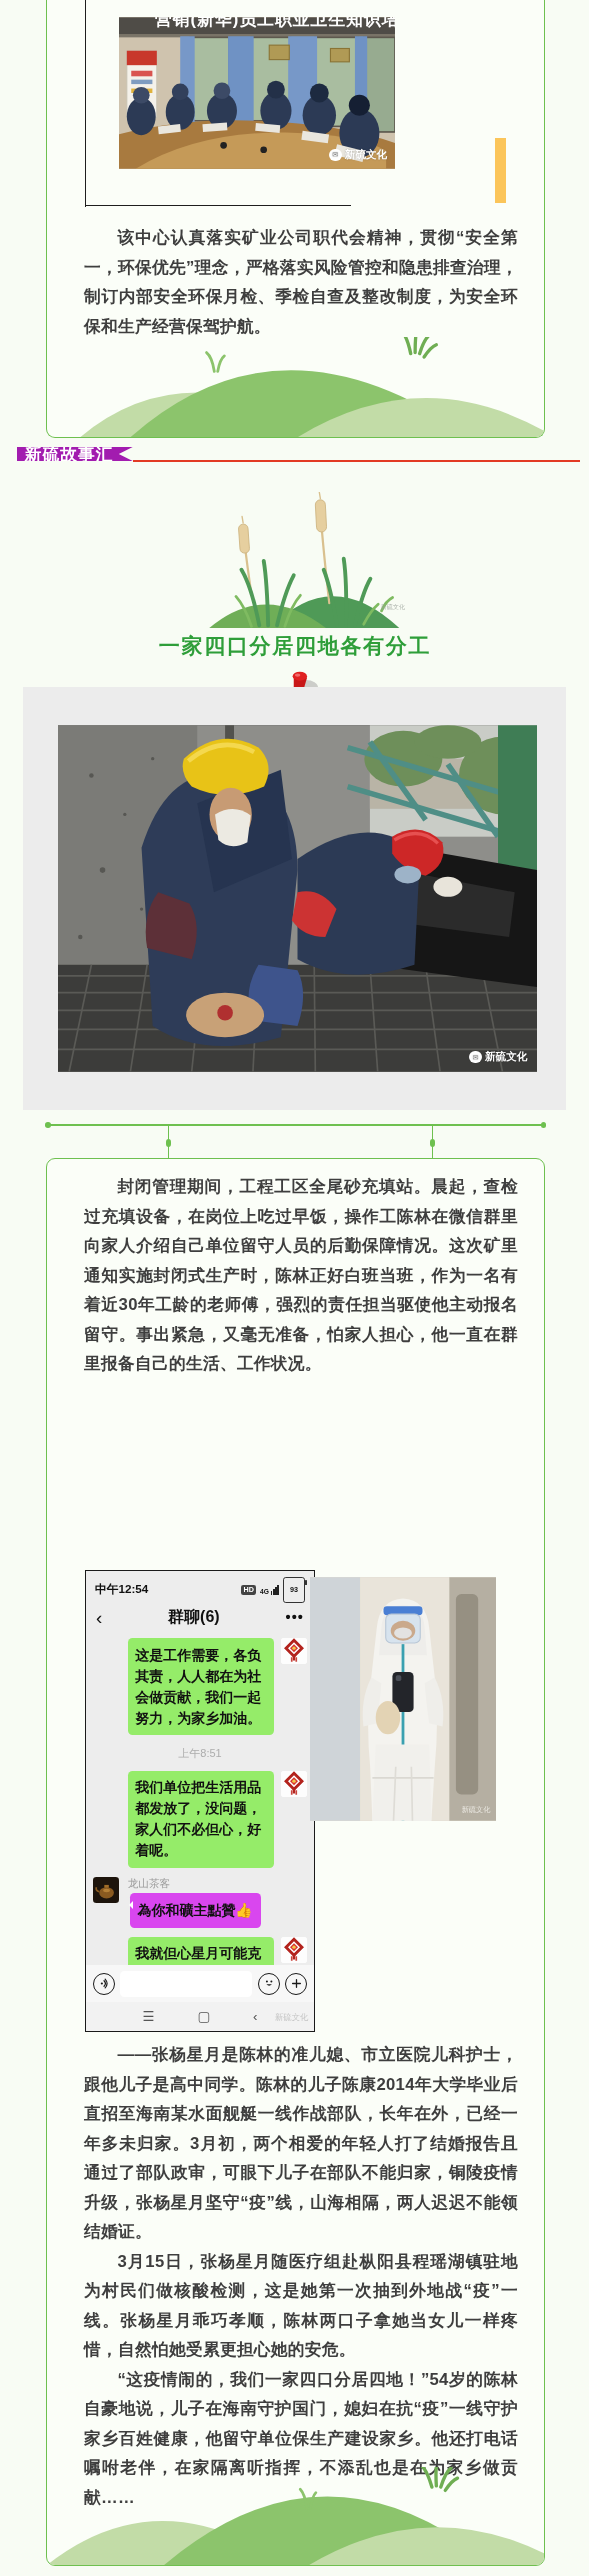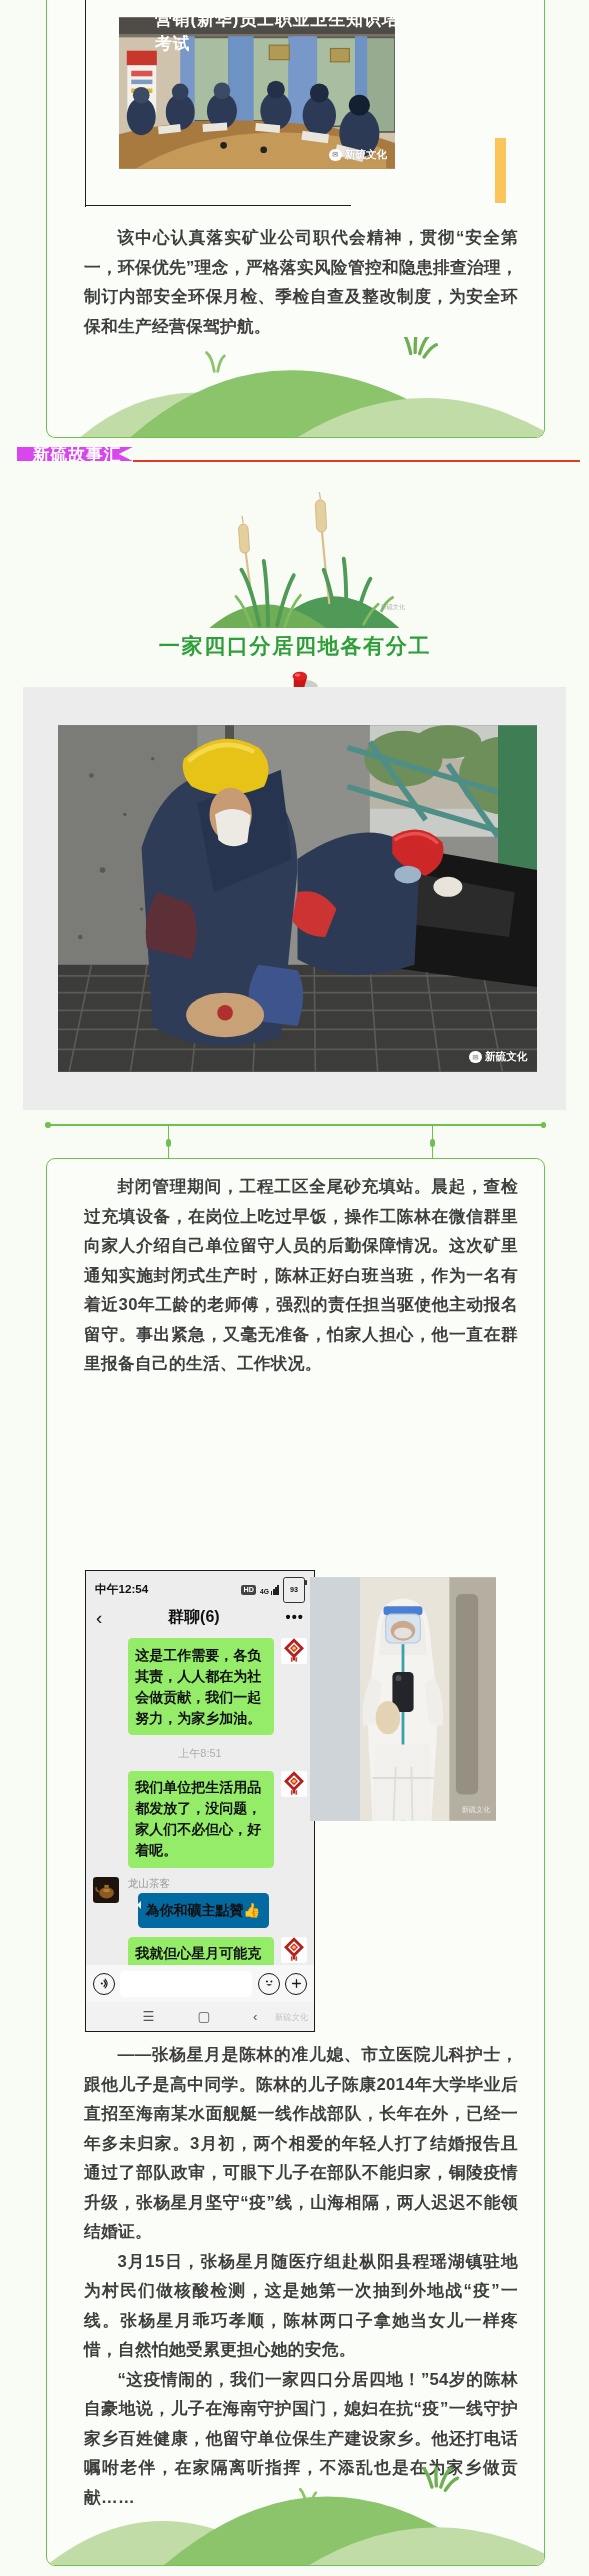--- a/index.html
+++ b/index.html
@@ -20,23 +20,23 @@
   .photo-caption{position:absolute;left:36px;top:-9px;color:#fff;font-size:16.7px;line-height:24.5px;
                  font-weight:700;letter-spacing:1.1px;white-space:nowrap;}
   .yellow-bar{position:absolute;left:448px;top:145px;width:10.6px;height:65px;background:#fbc55a;}
   .wm{display:flex;align-items:center;gap:3.3px;color:#fff;font-size:10.6px;font-weight:600;
       text-shadow:0 0 1.7px rgba(0,0,0,.35);}
   .wm .wicon{width:12.3px;height:12.3px;border-radius:50%;background:#fff;color:#888;display:flex;
       align-items:center;justify-content:center;font-size:7.2px;line-height:1;}
   .hills{position:absolute;left:0;bottom:0;width:100%;}
 
   
-  #story-badge{position:absolute;left:16.7px;top:447px;width:116px;height:14px;background:#d946ef;
+  #story-badge{position:absolute;left:16.7px;top:447px;width:116px;height:14px;background:#a21caf;
       color:#fff;font-size:16.7px;font-weight:700;letter-spacing:1.1px;display:flex;align-items:center;
-      padding-left:16px;clip-path:polygon(0 0,100% 0,88% 50%,100% 100%,0 100%);}
+      padding-left:8px;clip-path:polygon(0 0,100% 0,88% 50%,100% 100%,0 100%);}
   #badge-line{position:absolute;left:133px;top:460px;width:447px;height:1.7px;background:#e23a24;}
 
   
   #story-title{position:absolute;left:0;top:632px;width:100%;text-align:center;color:#2e9e39;
       font-size:21px;font-weight:700;letter-spacing:1.7px;}
   .tiny-wm{position:absolute;color:#9aa29a;font-size:6.1px;opacity:.8;}
 
   
   #gray-block{position:absolute;left:23.4px;top:687px;width:543px;height:423px;background:#ececec;}
   #photo-workers{position:absolute;left:35px;top:38px;width:479px;height:347px;overflow:hidden;background:#6d6d6b;}
@@ -73,21 +73,21 @@
   .chat-title{flex:1;text-align:center;font-size:16px;font-weight:700;color:#111;}
   .chat-more{font-size:14.5px;font-weight:700;color:#111;letter-spacing:1.1px;}
   .chat-body{flex:1;padding:4.5px 6.7px 0 6.7px;display:flex;flex-direction:column;gap:9px;overflow:hidden;}
   .msg{display:flex;align-items:flex-start;}
   .msg.sent{justify-content:flex-end;}
   .avatar{width:26px;height:26px;border-radius:3.3px;flex:0 0 26px;overflow:hidden;background:#fff;}
   .bubble{position:relative;max-width:146px;border-radius:4.5px;padding:6.7px 7.8px;font-size:14px;
           line-height:21px;font-weight:600;color:#111;}
   .sent .bubble{background:#95ec69;margin-right:7.8px;}
   .sent .bubble::after{content:"";position:absolute;right:-4.5px;top:9px;border:4.5px solid transparent;border-left-color:#95ec69;}
-  .recv .bubble{background:#0369a1;margin-left:19px;}
+  .recv .bubble{background:#d946ef;margin-left:11px;}
   .recv .bubble::before{content:"";position:absolute;left:-4.5px;top:7.8px;border:4.5px solid transparent;border-right-color:#fff;}
   .recv .col{display:flex;flex-direction:column;gap:2.2px;}
   .recv .sender{margin-left:9px;font-size:10.6px;color:#9a9a9a;font-weight:400;}
   .time-div{text-align:center;color:#adadad;font-size:11px;font-weight:400;margin:1.1px 0;}
   .chat-inputbar{height:37px;background:#f7f7f7;display:flex;align-items:center;gap:5.6px;padding:0 6.7px;}
   .cir{width:22px;height:22px;border:1.7px solid #1a1a1a;border-radius:50%;display:flex;align-items:center;
        justify-content:center;font-size:12.3px;color:#1a1a1a;flex:0 0 22px;background:transparent;}
   .chat-input{flex:1;height:26px;background:#fff;border-radius:4.5px;border:none;}
   .chat-sysnav{height:29px;background:#f2f2f2;display:flex;align-items:center;justify-content:center;
        gap:43px;color:#555;font-size:13.4px;position:relative;}
@@ -152,21 +152,20 @@
           <rect x="150" y="192" width="44" height="14" transform="rotate(-4 150 192)"></rect>
           <rect x="246" y="190" width="44" height="14" transform="rotate(5 246 190)"></rect>
           <rect x="330" y="204" width="48" height="16" transform="rotate(8 330 204)"></rect>
           <rect x="392" y="228" width="52" height="20" transform="rotate(14 392 228)"></rect>
           <circle cx="188" cy="230" r="6" fill="#222"></circle>
           <circle cx="260" cy="238" r="6" fill="#222"></circle>
         </g>
       </svg>
       <div class="photo-caption">
         <div>营销(新华)员工职业卫生知识培训</div>
-        <div>考试</div>
       </div>
       <div class="photo-wm wm" style="position: absolute; right: 7.8px; bottom: 6.7px;">
         <span class="wicon">✉</span>
         <span>新硫文化</span>
       </div>
     </div>
 
     <div class="yellow-bar"></div>
 
     <p class="para" style="position:absolute;left:37px;top:230px;width:434px;">该中心认真落实矿业公司职代会精神，贯彻“安全第一，环保优先”理念，严格落实风险管控和隐患排查治理，制订内部安全环保月检、季检自查及整改制度，为安全环保和生产经营保驾护航。</p>

